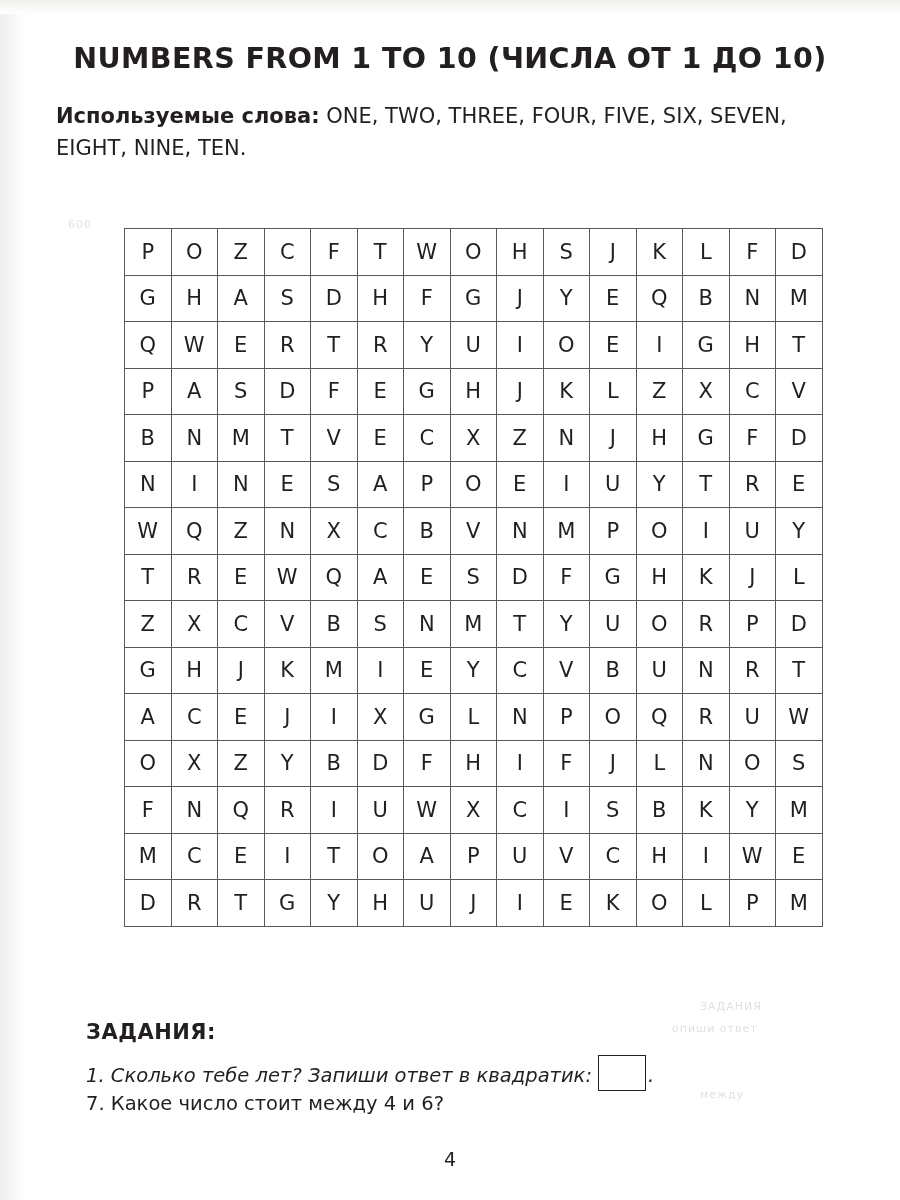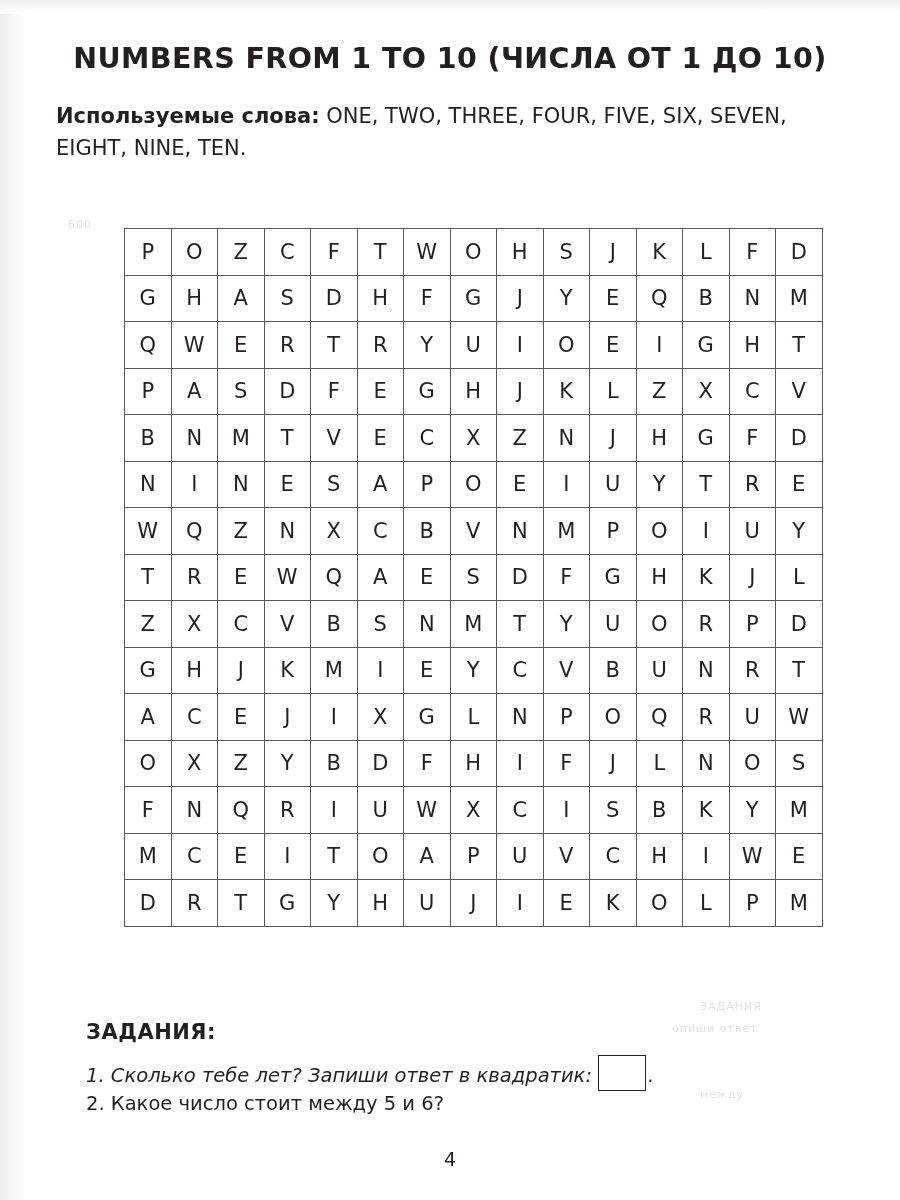--- a/index.html
+++ b/index.html
@@ -403,17 +403,17 @@
         </tbody>
     </table>
   </div>
 
   <div class="tasks-title">ЗАДАНИЯ:</div>
 
   <div class="task" id="task-1">
     <span>1. Сколько тебе лет? Запиши ответ в квадратик:</span><span class="answer-box"></span><span>.</span>
   </div>
 
-  <div class="task" id="task-2">2. Какое число стоит между 5 и 6?</div>
+  <div class="task" id="task-2">7. Какое число стоит между 4 и 6?</div>
 
   <div class="page-number">4</div>
 
 </div>
 
 </body></html>

